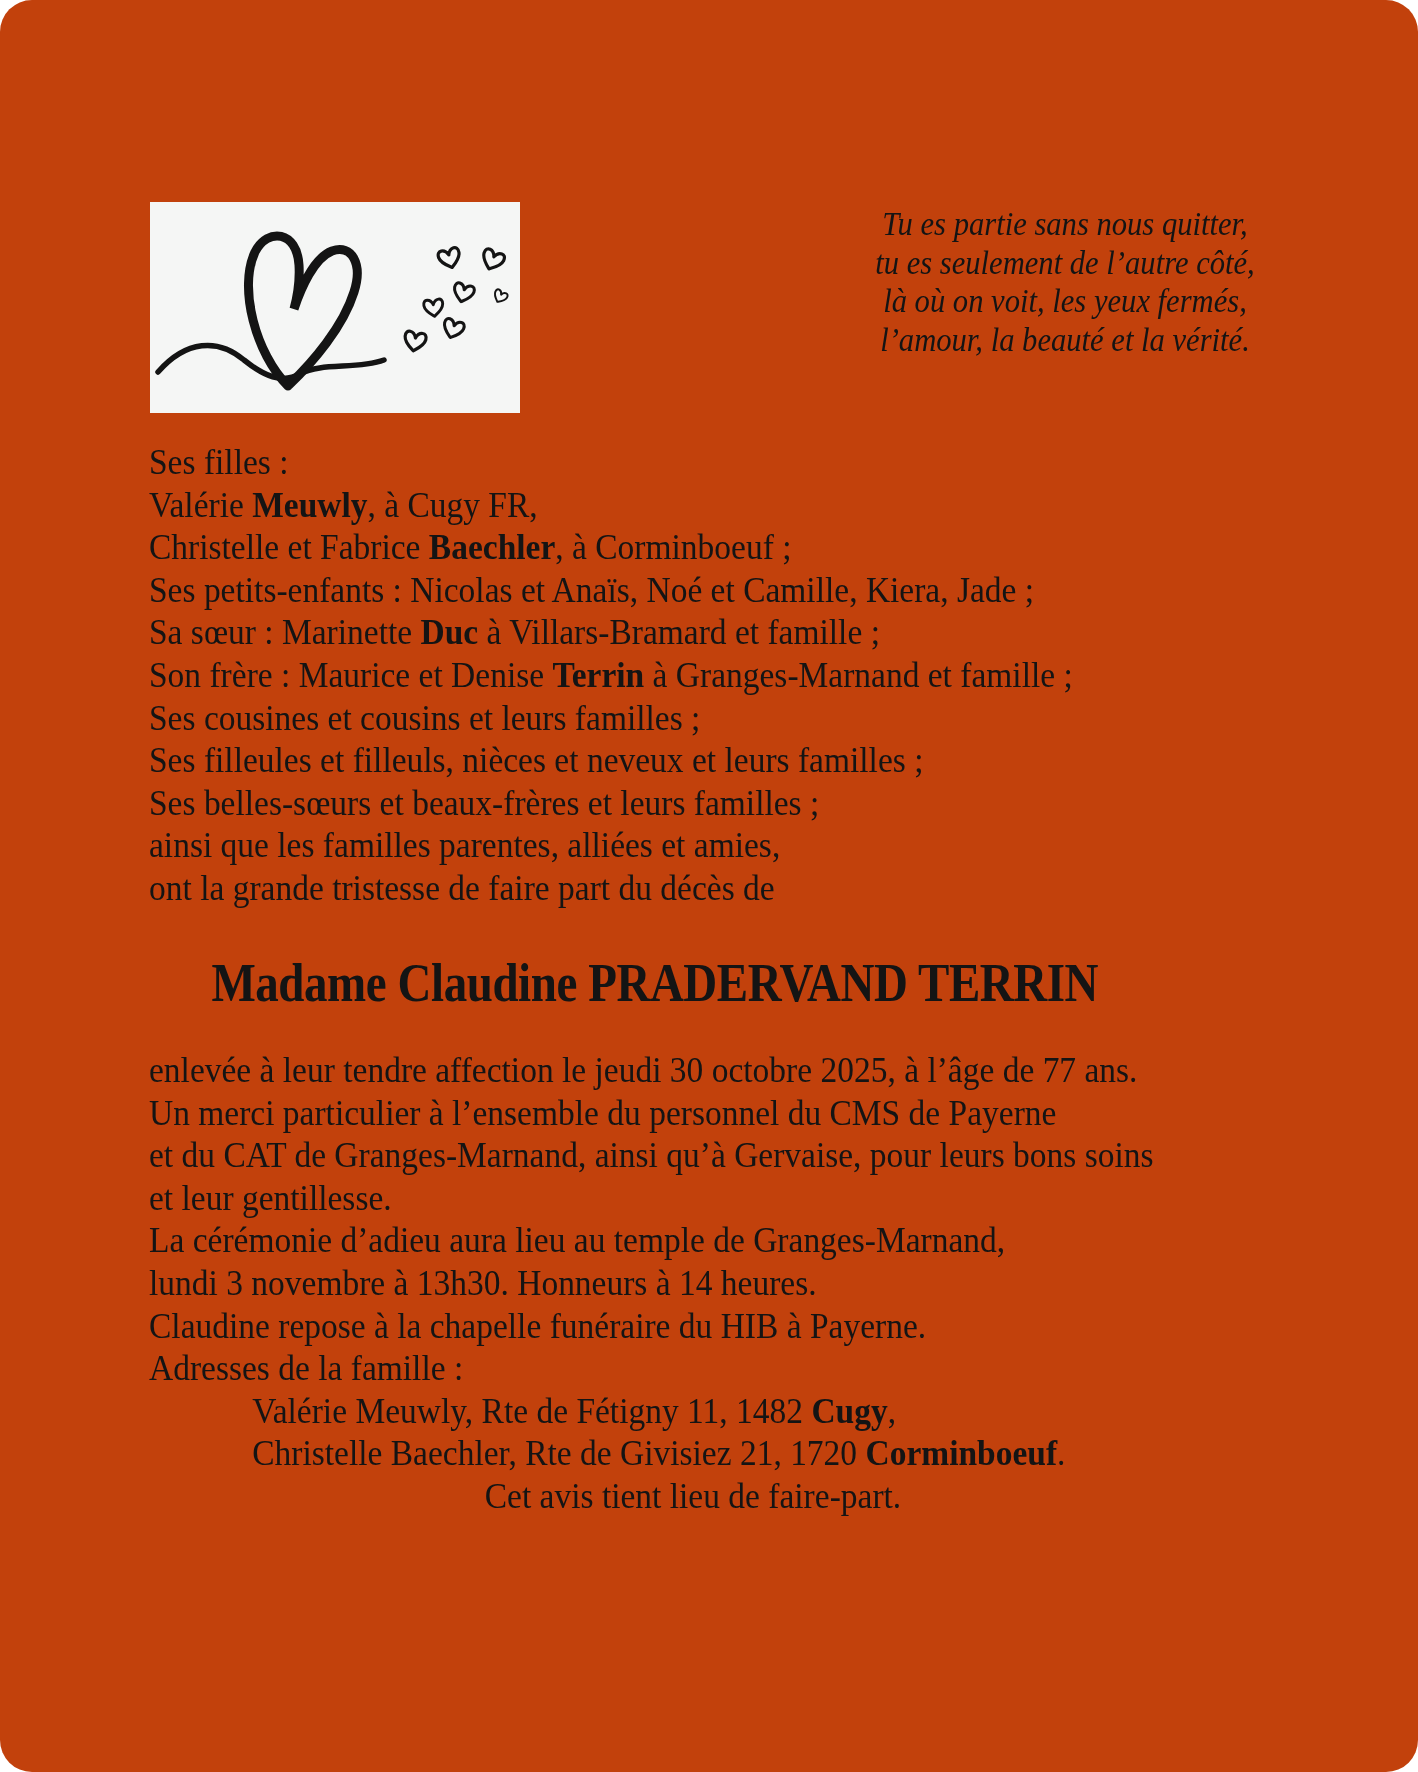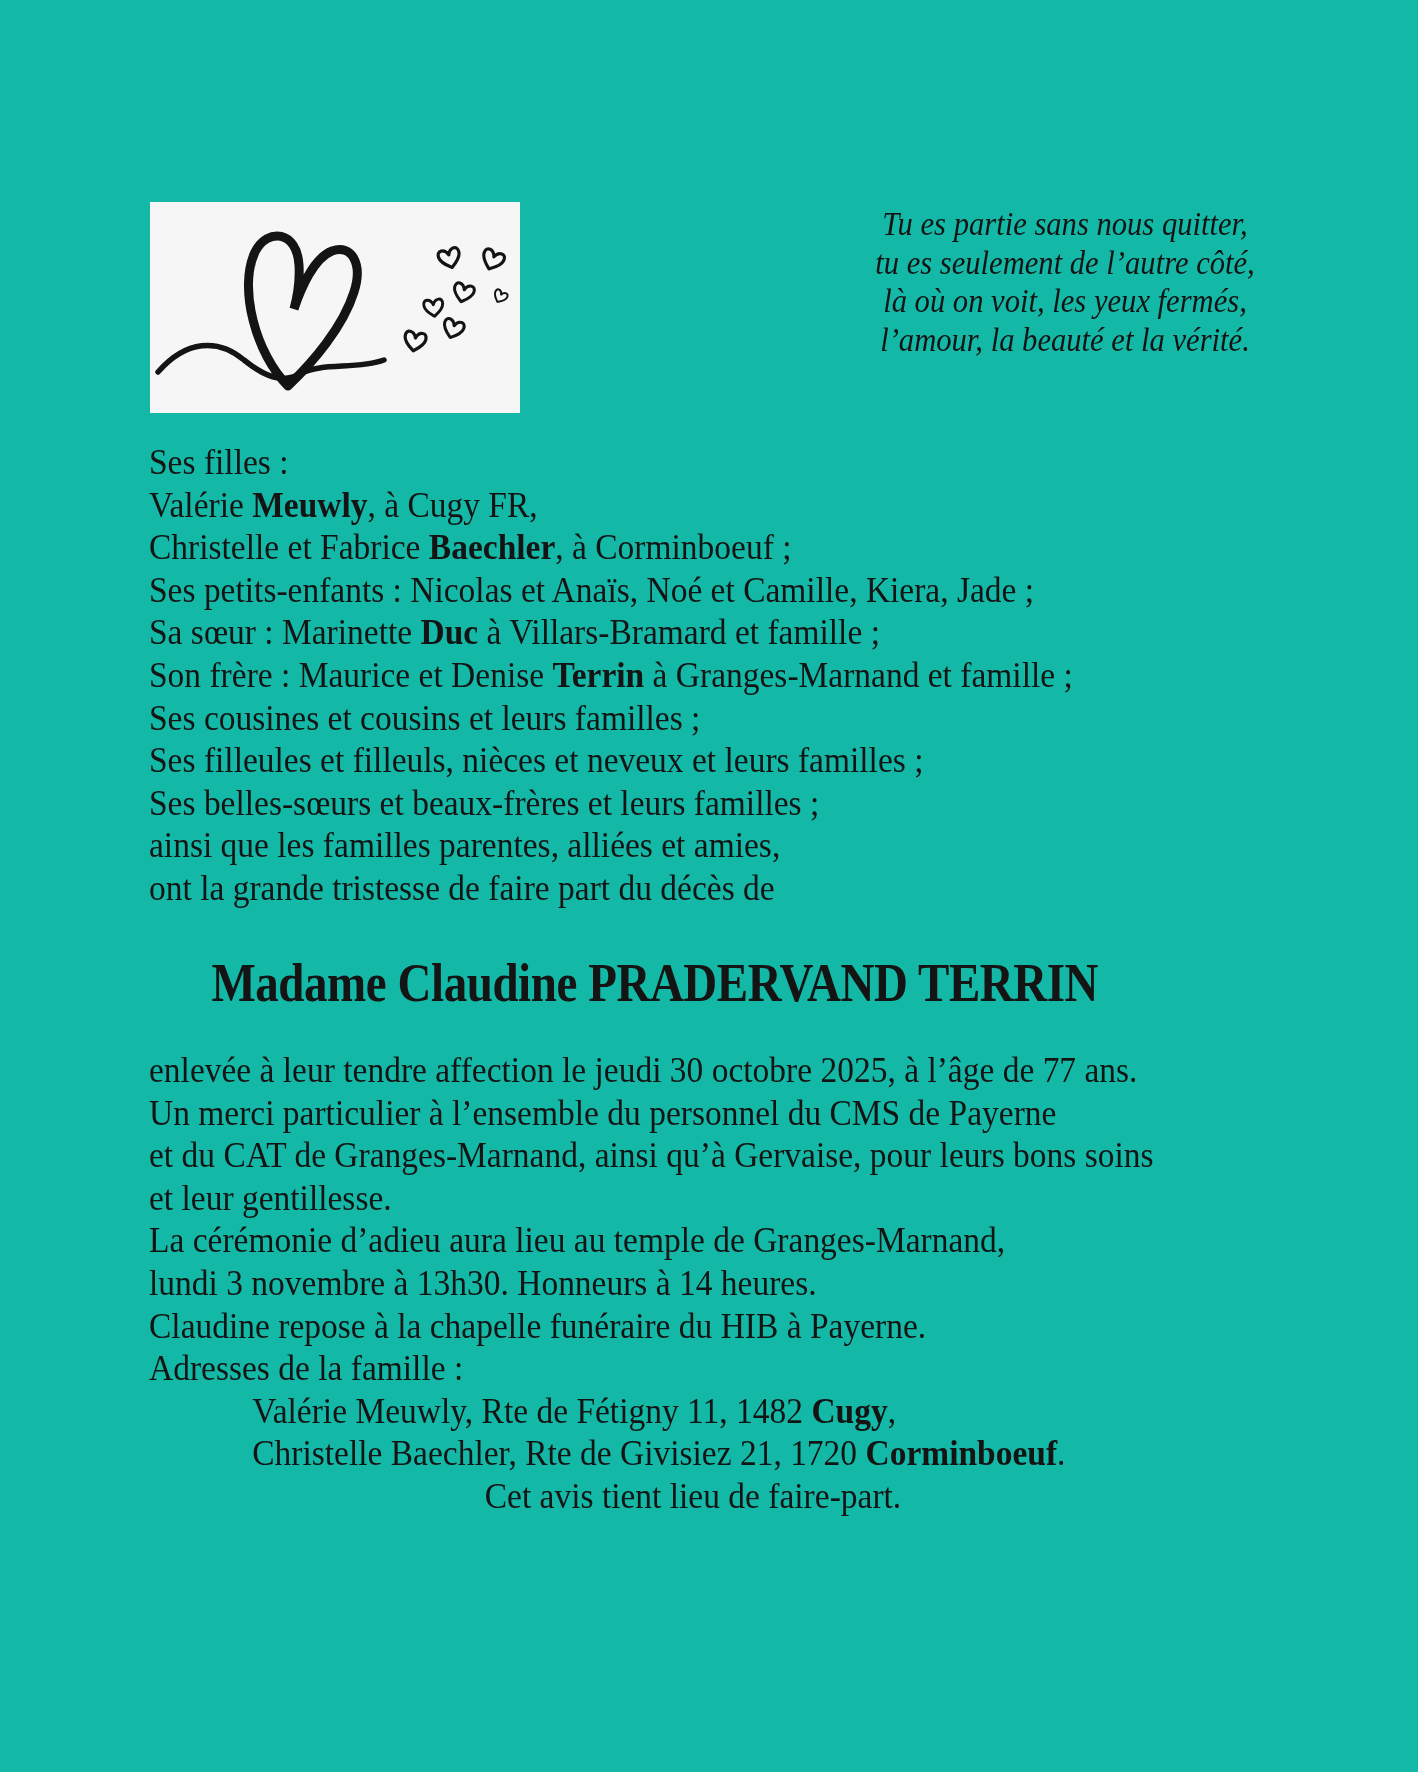--- a/index.html
+++ b/index.html
@@ -11,21 +11,22 @@
     width: 1418px;
     height: 1772px;
     position: relative;
     font-family: "Liberation Serif", serif;
     color: #141414;
     overflow: hidden;
   }
   .page {
     position: absolute;
     inset: 0;
-    background: #14b8a6;
+    background: #c2410c;
+    border-radius: 32px;
   }
   .heart-box {
     position: absolute;
     left: 150px;
     top: 202px;
     width: 370px;
     height: 211px;
     background: #f5f6f5;
   }
   .heart-box svg {

